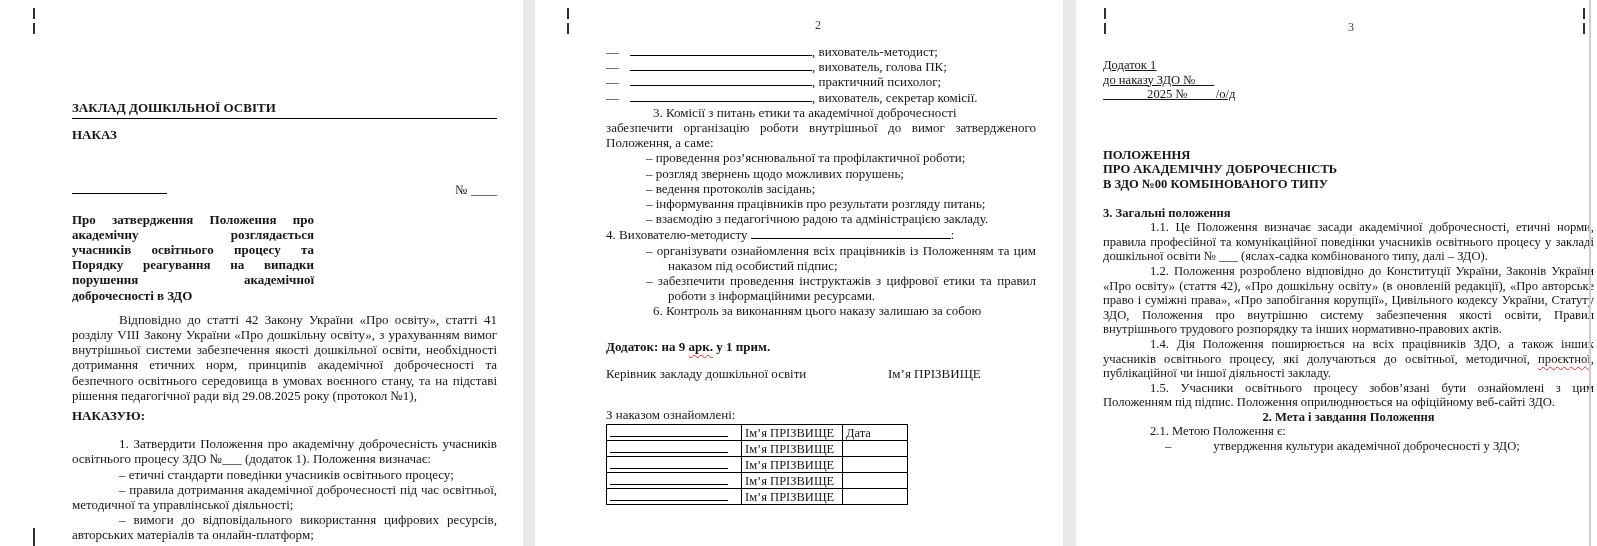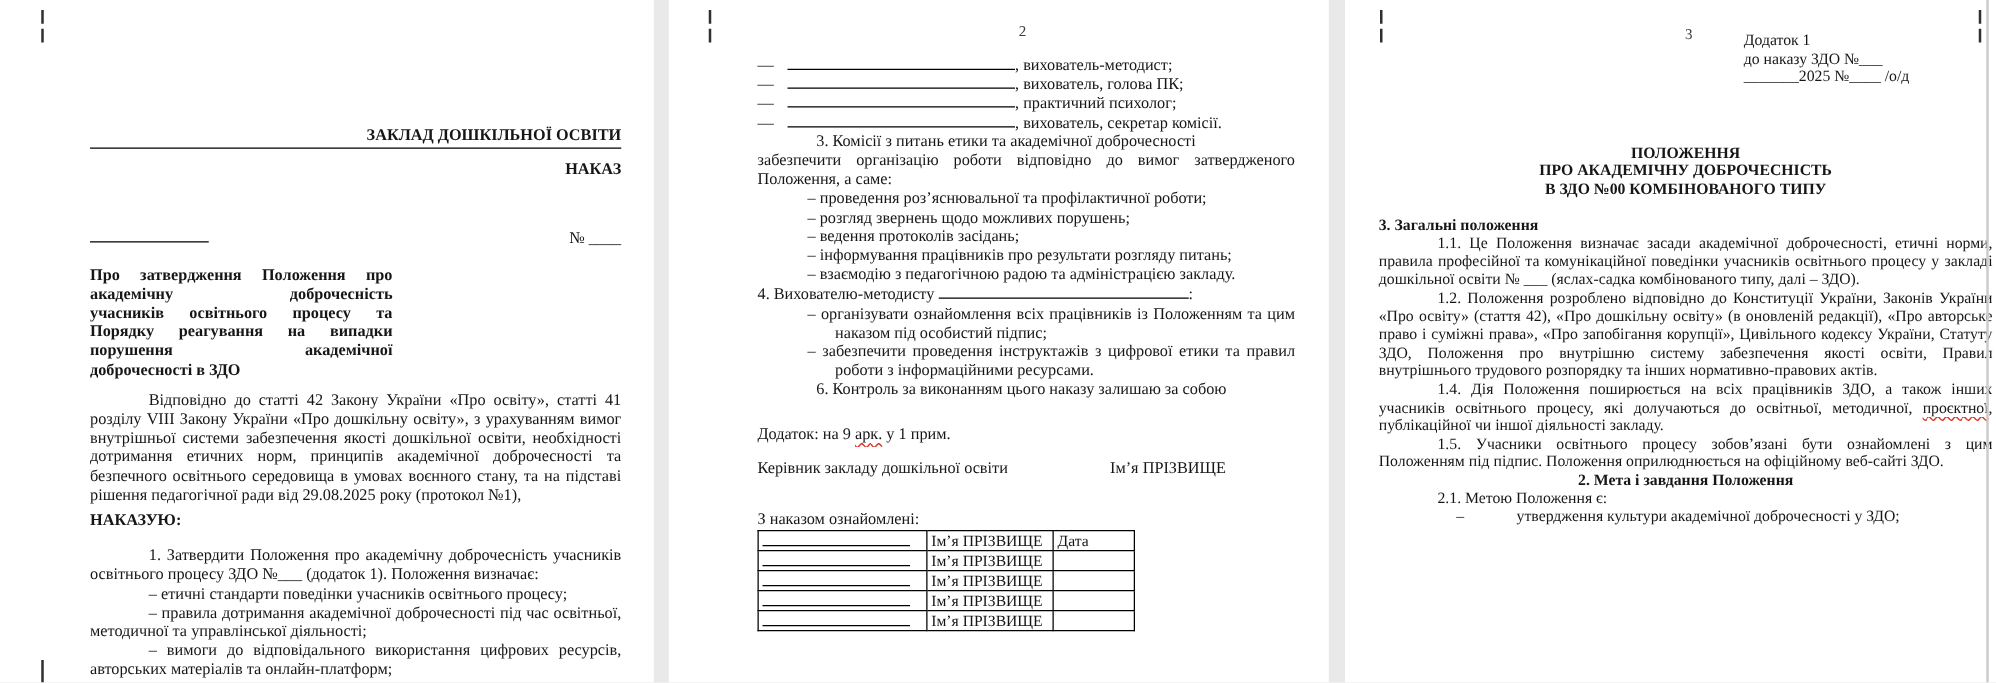--- a/index.html
+++ b/index.html
@@ -7,21 +7,21 @@
           font-family:"Liberation Serif","DejaVu Serif",serif;color:#161616;}
   .page{position:absolute;top:0;height:546px;background:#ffffff;}
   .pg1{left:-5px;width:528px;}
   .pg2{left:535px;width:528px;}
   .pg3{left:1076px;width:540px;}
   .c{font-size:13px;line-height:15.2px;}
   .c1{padding:100px 26px 0 77px;}
   .c2{padding:44px 27px 0 71px;}
   .c3{padding:0 22px 0 27px;font-size:12.6px;line-height:14.6px;}
   .bold{font-weight:bold;}
-  .ctr{text-align:right;}
+  .ctr{text-align:left;}
   .j{text-align:justify;}
   .ind{text-indent:47px;}
   .rule{border-top:1.5px solid #000;margin:3px 0 8px 0;}
   .mt-nakaz{margin-top:8px;}
   .num-row{display:flex;justify-content:space-between;align-items:baseline;margin-top:40px;}
   .blank{display:inline-block;border-bottom:1px solid #000;height:11px;vertical-align:baseline;}
   .w95{width:95px;} .w182{width:182px;} .w200{width:200px;} .w118{width:118px;}
   .subject{width:242px;font-weight:bold;margin-top:14px;}
   .jl{text-align:justify;text-align-last:justify;}
   .jlast{text-align:right;text-align-last:left;}
@@ -29,32 +29,32 @@
   .nakazuyu{margin-top:5px;font-weight:bold;}
   .item1{margin-top:13px;}
   .pn{position:absolute;font-size:12px;color:#3a3a3a;}
   .pn2{left:280px;top:18px;}
   .pn3{left:272px;top:20px;}
   .role-row{display:flex;align-items:baseline;white-space:nowrap;}
   .role-dash{width:24px;}
   .item3-cont{text-align:justify;}
   .hang{padding-left:62px;text-indent:-22px;text-align:justify;}
   .item4{margin-top:1px;}
-  .dodatok{margin-top:20px;}
+  .dodatok{margin-top:20px;font-weight:bold;}
   .sig{position:relative;margin-top:12px;min-height:31px;}
   .sig-role{width:218px;}
   .sig-name{position:absolute;left:282px;top:0;}
   .ack{margin-top:10px;}
   table.ack-t{border-collapse:collapse;margin-top:2px;}
   table.ack-t td{border:1px solid #000;height:15px;padding:0 3px;font-size:12.5px;line-height:14px;}
   .tc1{width:128px;} .tc2{width:94px;} .tc3{width:58px;}
   .sq{text-decoration:underline;text-decoration-style:wavy;text-decoration-color:#e03024;
       text-decoration-thickness:1px;text-underline-offset:3px;}
-  .annex{margin-left:292px;padding-top:25px;}
-  .t3{text-align:center;font-weight:bold;margin-top:46px;}
+  .annex{padding-top:58px;text-decoration:underline;}
+  .t3{font-weight:bold;margin-top:46px;}
   .s-head{font-weight:bold;margin-top:14px;}
   .s-head2{font-weight:bold;text-align:center;}
   .p21b{padding-left:62px;white-space:nowrap;}
   .p21b .gap{padding-left:42px;}
   .mark{position:absolute;width:2px;height:11px;background:#2f2f2f;z-index:5;}
   .edge-line{position:absolute;left:1589px;top:0;width:2px;height:546px;background:#cccccc;}
 </style>
 </head>
 <body>
 
@@ -64,21 +64,21 @@
     <div class="c c1">
       <div class="bold ctr">ЗАКЛАД ДОШКІЛЬНОЇ ОСВІТИ</div>
       <div class="rule"></div>
       <div class="bold ctr mt-nakaz">НАКАЗ</div>
       <div class="num-row">
         <span class="blank w95"></span>
         <span>№  ____</span>
       </div>
       <div class="subject">
         <div class="jl">Про затвердження Положення про</div>
-        <div class="jl">академічну доброчесність</div>
+        <div class="jl">академічну розглядається</div>
         <div class="jl">учасників освітнього процесу та</div>
         <div class="jl">Порядку реагування на випадки</div>
         <div class="jl">порушення академічної</div>
         <div class="jlast">доброчесності в ЗДО</div>
       </div>
       <div class="j ind pre">Відповідно до статті 42 Закону України «Про освіту», статті 41 розділу VIII Закону України «Про дошкільну освіту», з урахуванням вимог внутрішньої системи забезпечення якості дошкільної освіти, необхідності дотримання етичних норм, принципів академічної доброчесності та безпечного освітнього середовища в умовах воєнного стану, та на підставі рішення педагогічної ради від 29.08.2025 року (протокол №1),</div>
       <div class="nakazuyu">НАКАЗУЮ:</div>
       <div class="j ind item1">1. Затвердити Положення про академічну доброчесність учасників освітнього процесу ЗДО №___ (додаток 1). Положення визначає:</div>
       <div class="j ind">– етичні стандарти поведінки учасників освітнього процесу;</div>
       <div class="j ind">– правила дотримання академічної доброчесності під час освітньої, методичної та управлінської діяльності;</div>
@@ -104,21 +104,21 @@
         <span class="role-dash">—</span>
         <span class="blank w182"></span>
         <span>, практичний психолог;</span>
       </div>
       <div class="role-row">
         <span class="role-dash">—</span>
         <span class="blank w182"></span>
         <span>, вихователь, секретар комісії.</span>
       </div>
       <div class="ind">3. Комісії з питань етики та академічної доброчесності</div>
-      <div class="item3-cont">забезпечити організацію роботи відповідно до вимог затвердженого Положення, а саме:</div>
+      <div class="item3-cont">забезпечити організацію роботи внутрішньої до вимог затвердженого Положення, а саме:</div>
       <div class="hang">–  проведення роз’яснювальної та профілактичної роботи;</div>
       <div class="hang">–  розгляд звернень щодо можливих порушень;</div>
       <div class="hang">–  ведення протоколів засідань;</div>
       <div class="hang">–  інформування працівників про результати розгляду питань;</div>
       <div class="hang">–  взаємодію з педагогічною радою та адміністрацією закладу.</div>
       <div class="item4">
         <span>4. Вихователю-методисту </span><span class="blank w200"></span><span>:</span>
       </div>
       <div class="hang">–  організувати ознайомлення всіх працівників із Положенням та цим наказом під особистий підпис;</div>
       <div class="hang">–  забезпечити проведення інструктажів з цифрової етики та правил роботи з інформаційними ресурсами.</div>

